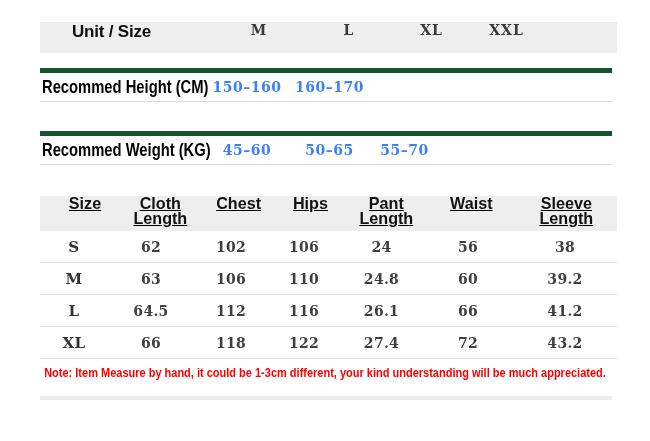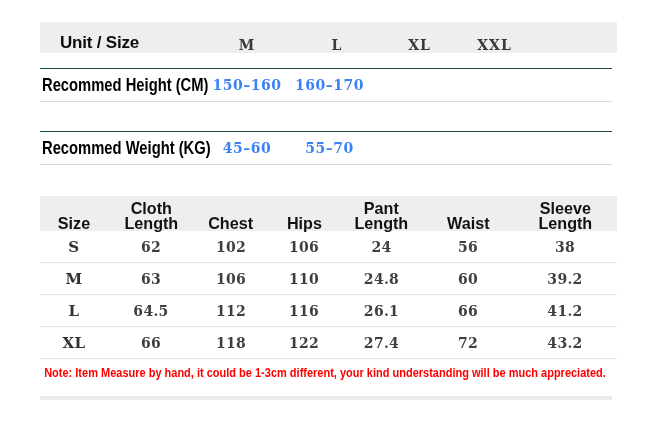--- a/index.html
+++ b/index.html
@@ -4,53 +4,53 @@
 <style>
   html,body { margin:0; padding:0; background:#ffffff; }
   .page {
     position:relative; width:650px; height:441px; background:#fff;
     font-family:"Liberation Sans", sans-serif; overflow:hidden;
   }
 
   
   .band {
     position:absolute; left:40px; width:577px; background:#eeeeee;
-    display:flex; align-items:flex-end; box-sizing:border-box;
+    display:flex; align-items:flex-start; box-sizing:border-box;padding-left:12px;
   }
   #unit-header { top:22px; height:31px; }
   .u-title {
     width:162px; padding-left:20px; box-sizing:border-box;
     font-size:17px; font-weight:bold; color:#0d0d0d; letter-spacing:-0.2px;
     white-space:nowrap;
   }
   .ucol { text-align:center; }
   .ucol.c1, .ucol.c2 { width:90px; }
   .ucol.c3, .ucol.c4 { width:75px; }
   .u-spacer { flex:1; }
 
   .serif { font-family:"DejaVu Serif", serif; font-weight:bold; }
   .size-head { font-size:14px; color:#3a3a3a; letter-spacing:1px; }
 
   .unit-row {
     position:absolute; left:40px; width:572px; height:34px;
-    border-top:1px solid #14532d; border-bottom:1px solid #dadada;
+    border-top:5px solid #14532d; border-bottom:1px solid #dadada;
     display:flex; align-items:center; box-sizing:border-box;
   }
   #row-height { top:68px; }
   #row-weight { top:131px; }
   .row-label-wrap { width:162px; padding-left:2px; box-sizing:border-box; }
   .cond-label {
     display:inline-block; font-size:18px; font-weight:bold; color:#000;
     transform:scaleX(0.82); transform-origin:0 50%; white-space:nowrap;
   }
   .uval { font-size:14px; color:#3b82f6; letter-spacing:0.5px; }
 
   
   #measure-header { top:196px; height:35px; }
-  .mcol { text-align:center; display:flex; align-items:center; justify-content:center; }
+  .mcol { text-align:center; display:flex; align-items:center; justify-content:center;text-decoration:underline; }
   .mcol span {
     display:inline-block; font-size:17px; line-height:15px; font-weight:bold;
     color:#121212; white-space:pre-line; transform:scaleX(0.95);
     transform-origin:50% 50%;
   }
   .w1{width:68px;} .w2{width:86px;} .w3{width:74px;} .w4{width:72px;}
   .w5{width:83px;} .w6{width:90px;} .w7{width:104px;}
 
   .m-row {
     position:absolute; left:40px; width:577px; height:32px;
@@ -93,20 +93,21 @@
     <div class="ucol c1 serif uval">150–160</div>
     <div class="ucol c3 serif uval">160–170</div>
     <div class="u-spacer"></div>
   </div>
 
   <div class="unit-row" id="row-weight">
     <div class="row-label-wrap">
       <span class="cond-label">Recommed Weight (KG)</span>
     </div>
     <div class="ucol c2 serif uval">45–60</div>
+    <div class="ucol c3 serif uval">50–65</div>
     <div class="ucol c4 serif uval">55–70</div>
     <div class="u-spacer"></div>
   </div>
 
   <div class="band" id="measure-header" style="background: rgb(238, 238, 238);">
     <div class="mcol w1">
         <span>Size</span>
       </div>
     <div class="mcol w2">
         <span>Cloth

